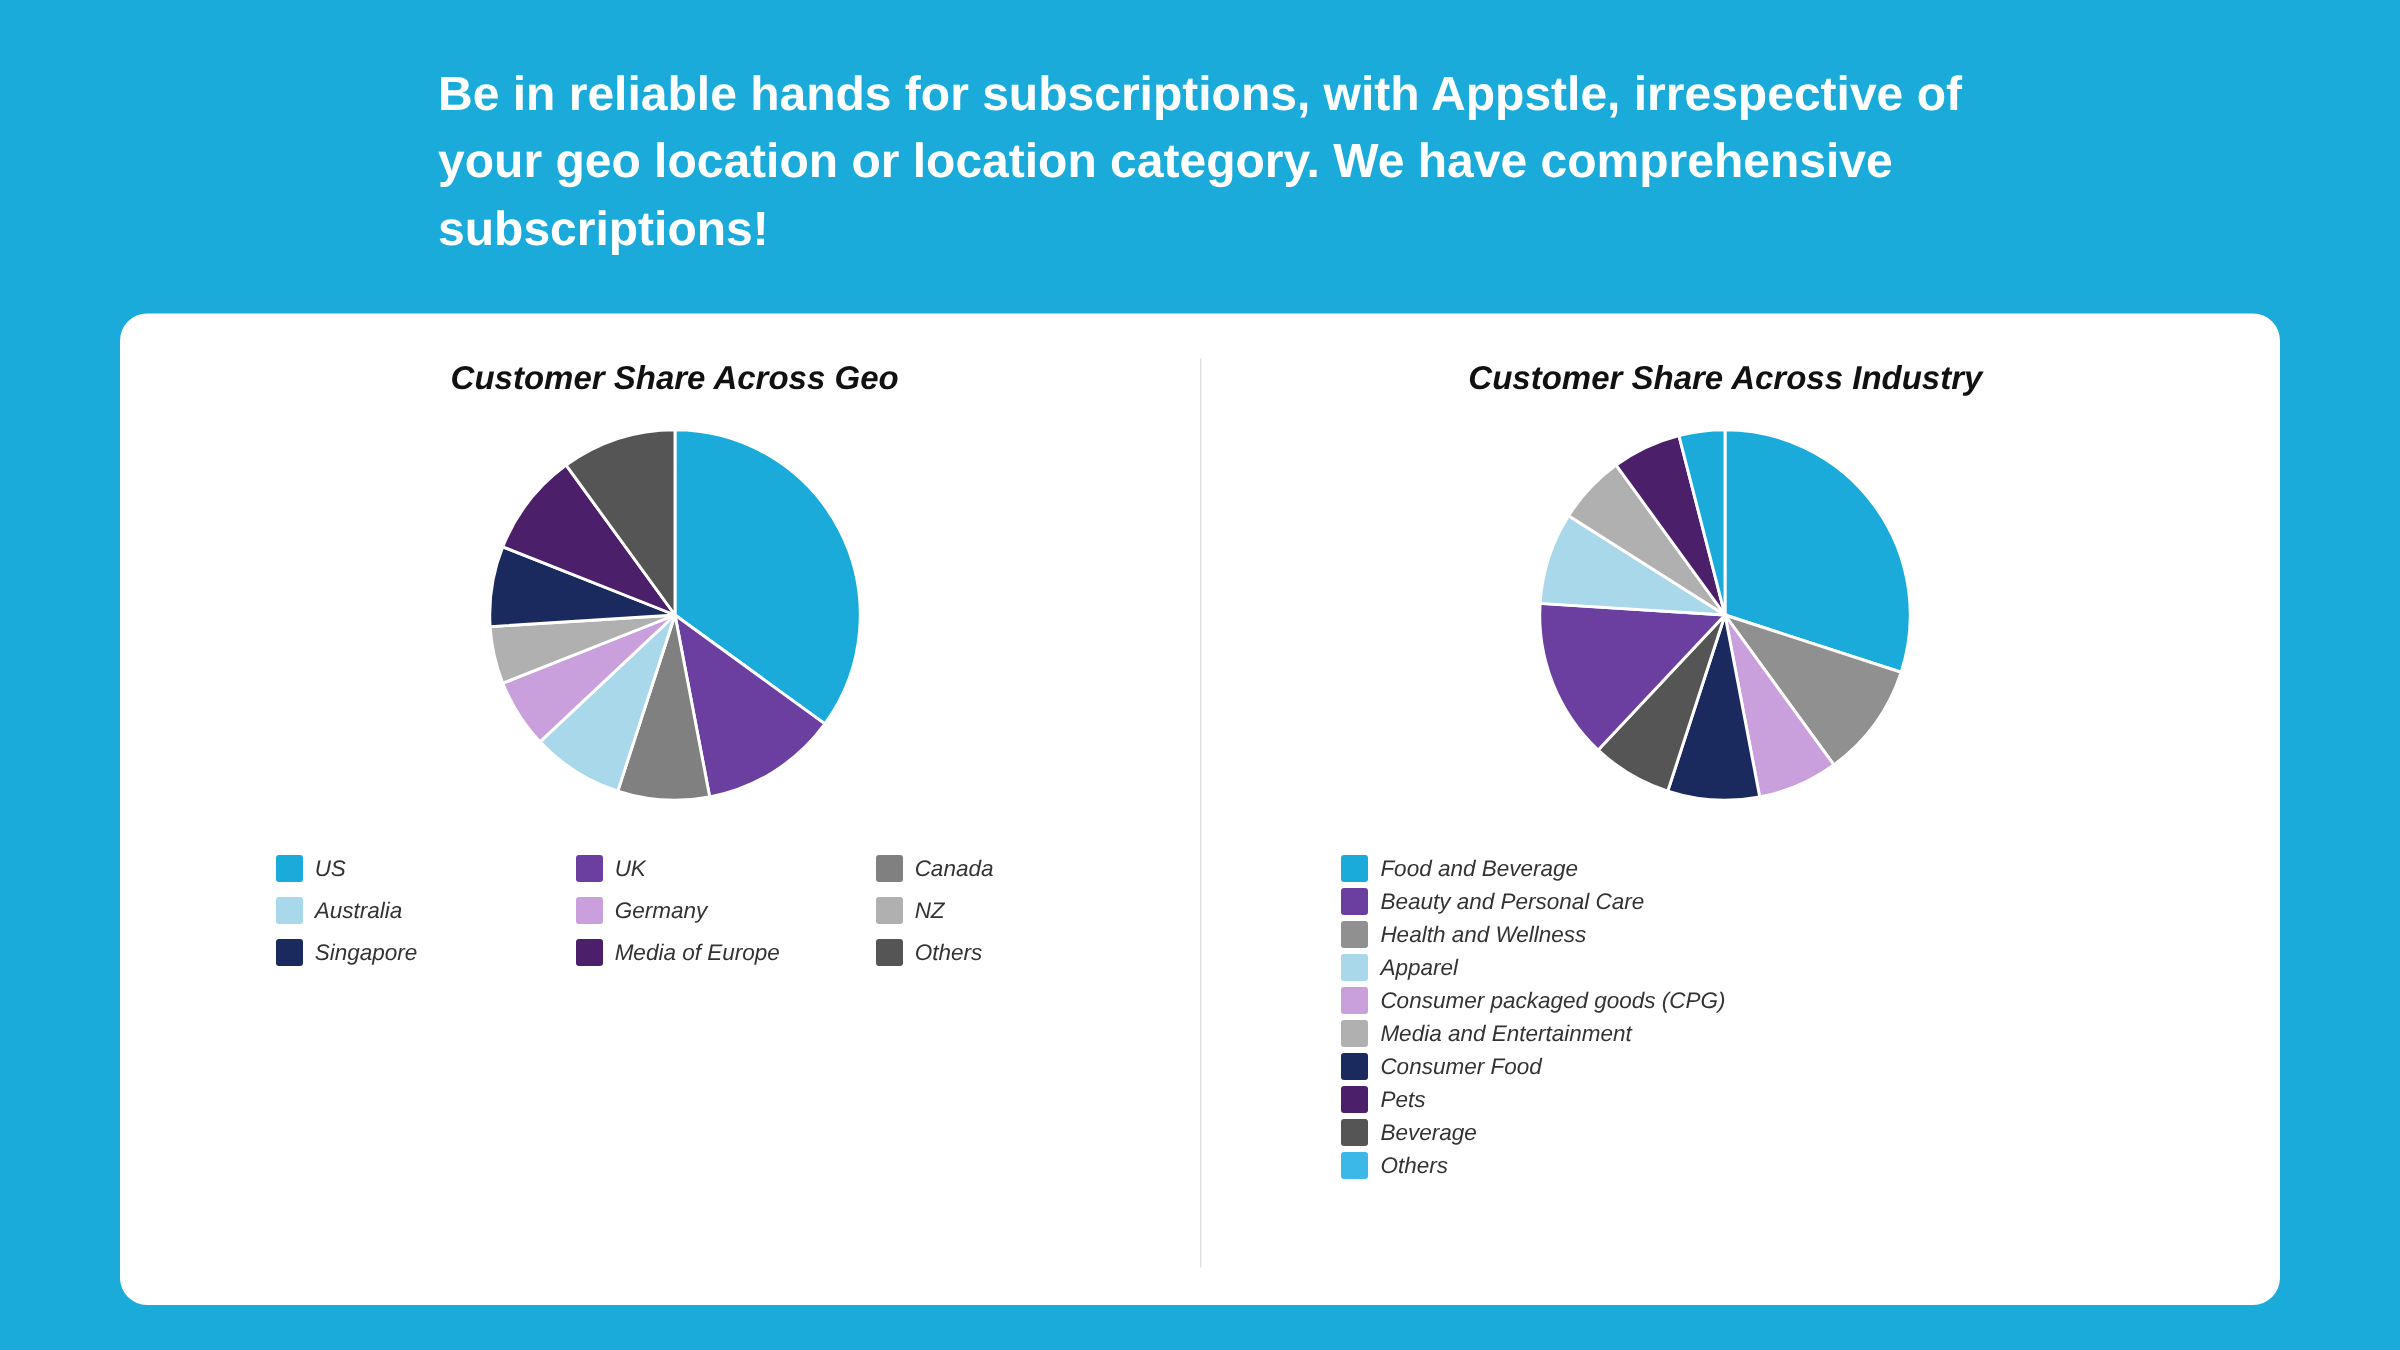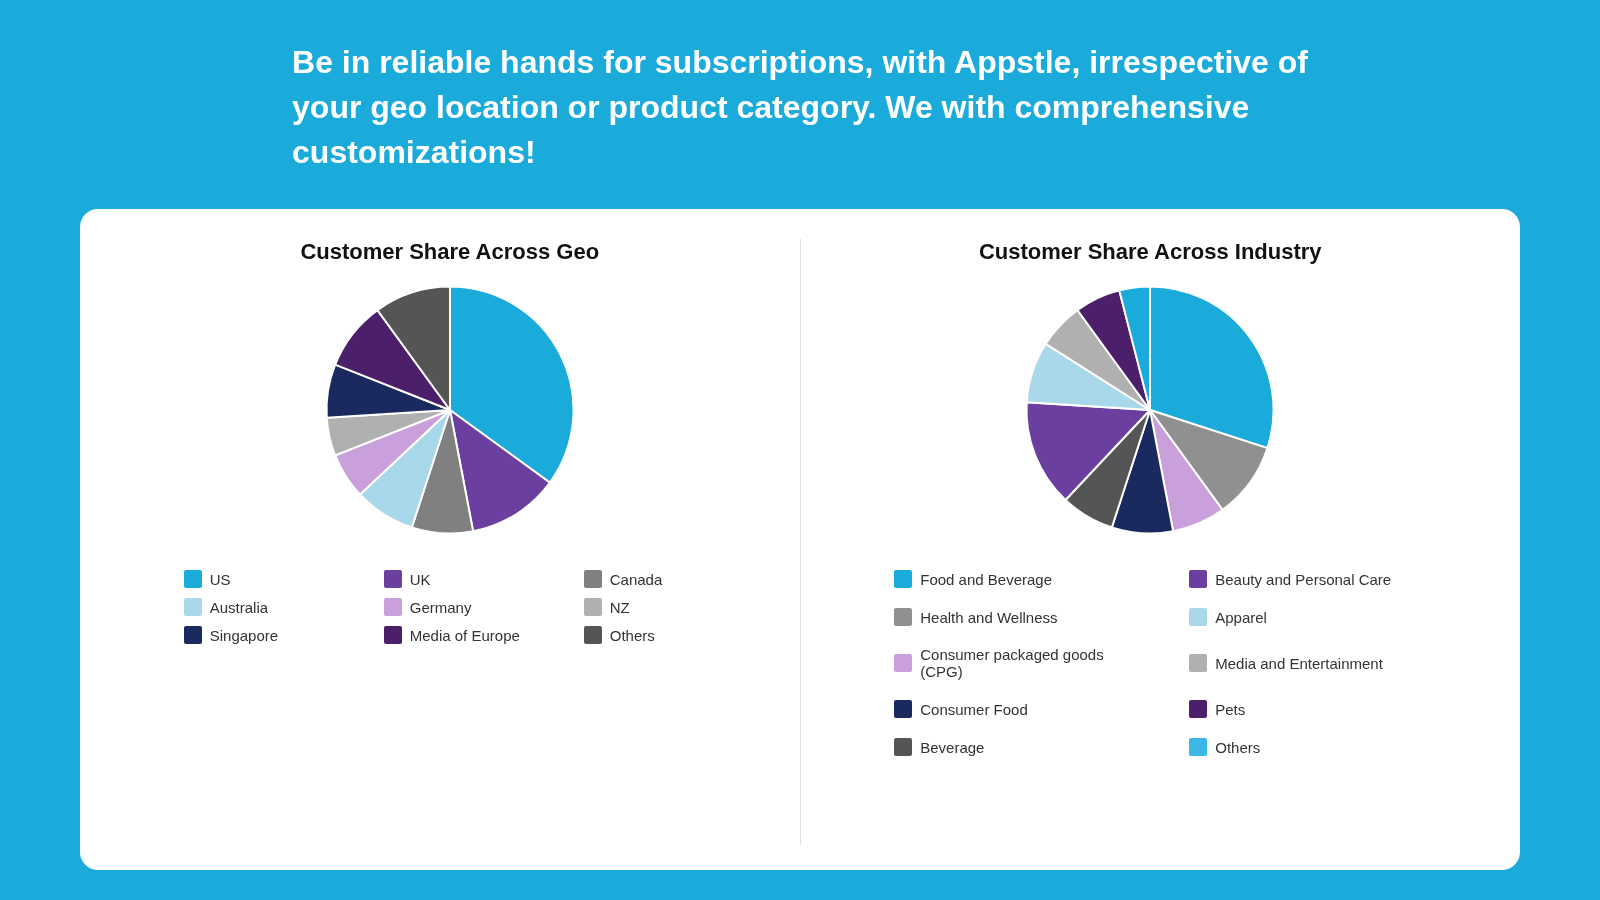--- a/index.html
+++ b/index.html
@@ -25,20 +25,21 @@
     }
     .card {
       background: white;
       border-radius: 18px;
       width: 100%;
       flex: 1;
       padding: 30px 50px 25px;
       display: flex;
       flex-direction: row;
       gap: 20px;
+      font-style: italic;
     }
     .chart-section {
       flex: 1;
       display: flex;
       flex-direction: column;
       align-items: center;
     }
     .chart-title {
       font-size: 22px;
       font-weight: 700;
@@ -53,22 +54,22 @@
     }
     .legend-grid {
       display: grid;
       grid-template-columns: repeat(3, 1fr);
       gap: 10px 20px;
       width: 100%;
       max-width: 580px;
     }
     .legend-grid-industry {
       display: grid;
-      grid-template-columns: repeat(2, 1fr);
-      gap: 20px 30px;
+      grid-template-columns: repeat(1, 1fr);
+      gap: 4px 30px;
       width: 100%;
       max-width: 560px;
     }
     .legend-item {
       display: flex;
       align-items: center;
       gap: 8px;
       font-size: 15px;
       color: #333;
       padding-left: 24px;
@@ -83,22 +84,22 @@
       width: 1px;
       background: #e0e0e0;
       margin: 0 10px;
     }
   </style>
 </head>
 <body>
 
 <h1 class="headline">
   <span>Be in reliable hands for subscriptions, with Appstle, irrespective of</span><br>
-  <span>your geo location or product category. We with comprehensive</span><br>
-  <span>customizations!</span>
+  <span>your geo location or location category. We have comprehensive</span><br>
+  <span>subscriptions!</span>
 </h1>
 
 <div class="card">
 
   <div class="chart-section">
     <div class="chart-title">Customer Share Across Geo</div>
     <div class="pie-container">
       <svg viewBox="0 0 200 200" width="260" height="260">
 
       <path d="M 100 100 L 100 5 A 95 95 0 0 1 176.85661446562 155.83959896778492 Z" fill="#1AABDB" stroke="white" stroke-width="1.5"></path>

